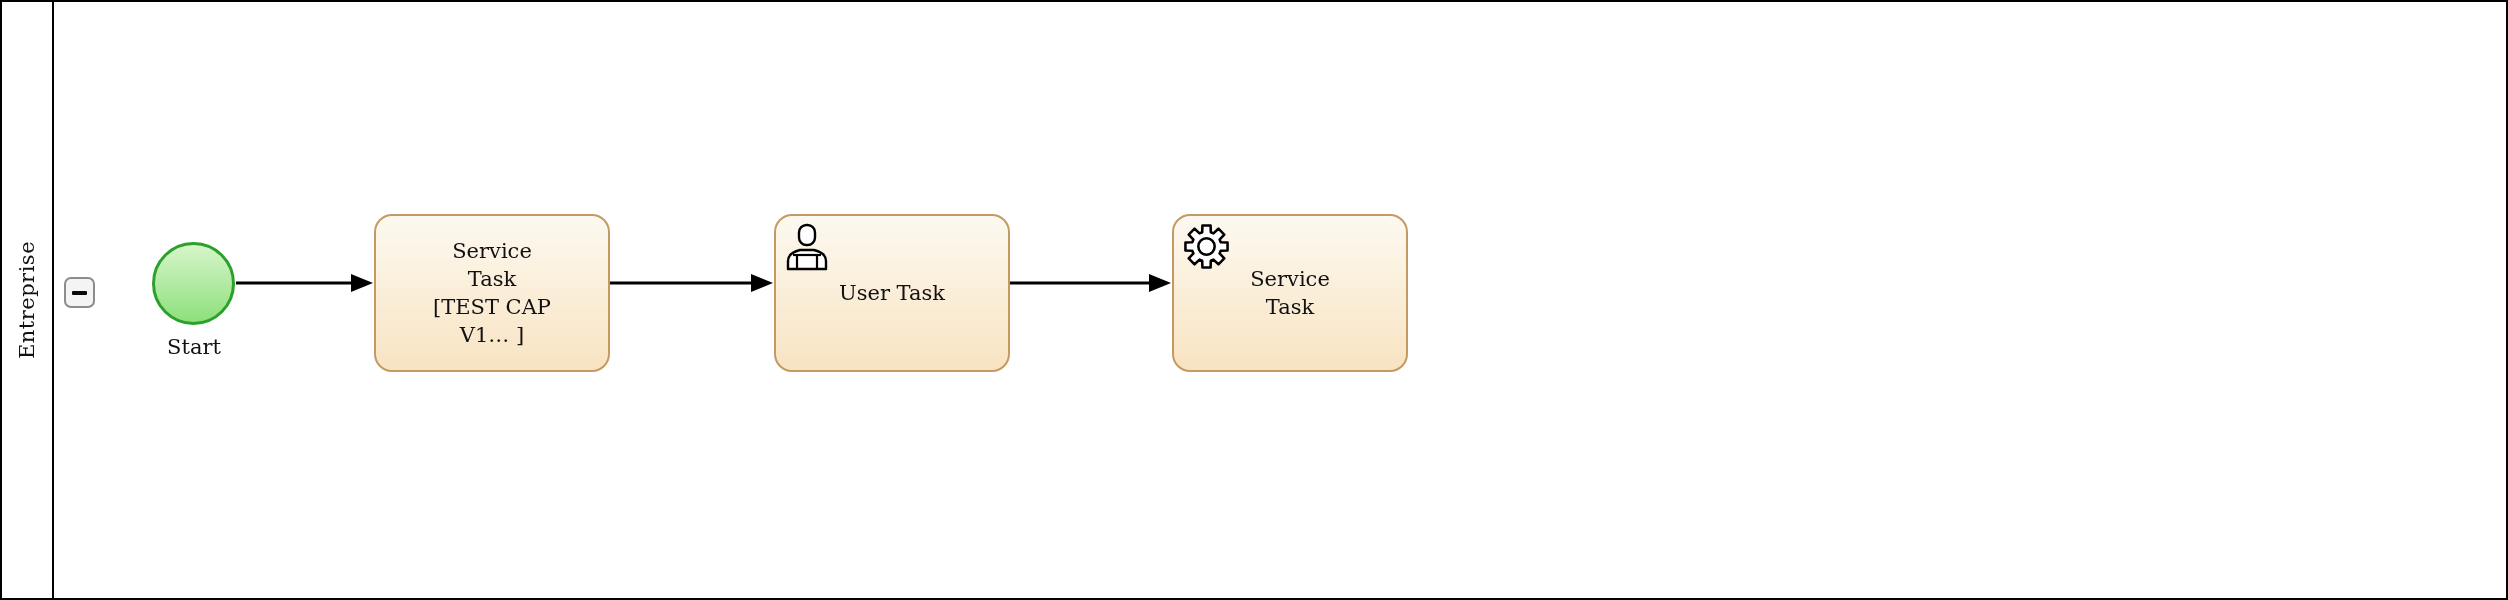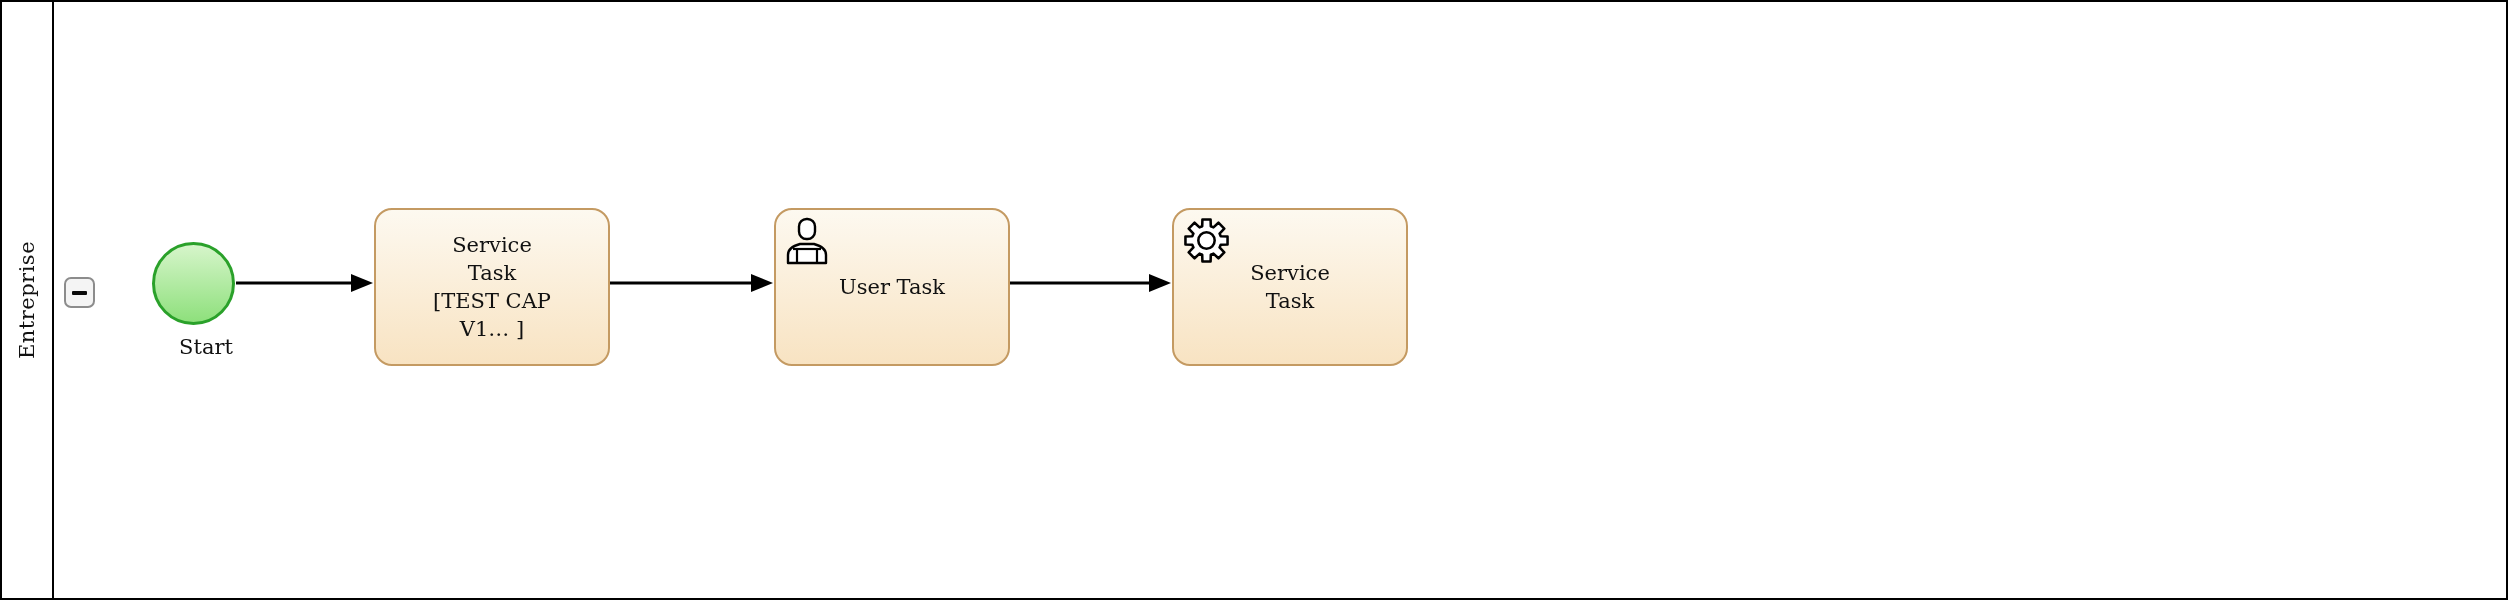--- a/index.html
+++ b/index.html
@@ -26,26 +26,26 @@
   }
   .minus-shape { width:15px; height:4px; background:#0a0a0a; border-radius:1px; }
 
   .start-event {
     position:absolute; left:150px; top:240px; width:83px; height:83px;
     border-radius:50%; box-sizing:border-box;
     border:3px solid var(--event-border, #2aa12a);
     background:linear-gradient(to bottom, var(--event-fill-top,#d6f5ca), var(--event-fill-bottom,#8ee07c));
   }
   .start-label {
-    position:absolute; left:123px; top:333px; width:162px;
+    position:absolute; left:111px; top:333px; width:162px;
     text-align:center; font-size:21px;
   }
 
   .task {
-    position:absolute; top:206px; width:236px; height:158px;
+    position:absolute; top:212px; width:236px; height:158px;
     border:2px solid var(--task-border, #c49a62); border-radius:18px;
     box-sizing:border-box;
     background:linear-gradient(to bottom, var(--task-fill-top,#fdf9f0), var(--task-fill-bottom,#f8e3c2));
     display:flex; flex-direction:column; align-items:center; justify-content:center;
     font-size:21px; line-height:28px; text-align:center; cursor:pointer;
   }
   .task-1 { left:372px; }
   .task-2 { left:772px;text-align:right; }
   .task-3 { left:1170px; }
   .task-icon { position:absolute; top:7px; left:9px; }

